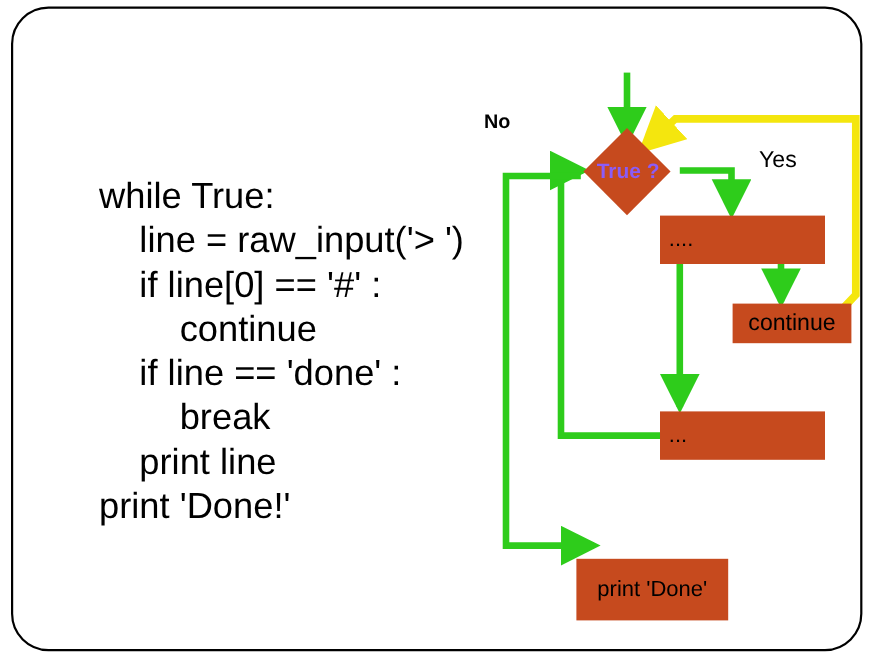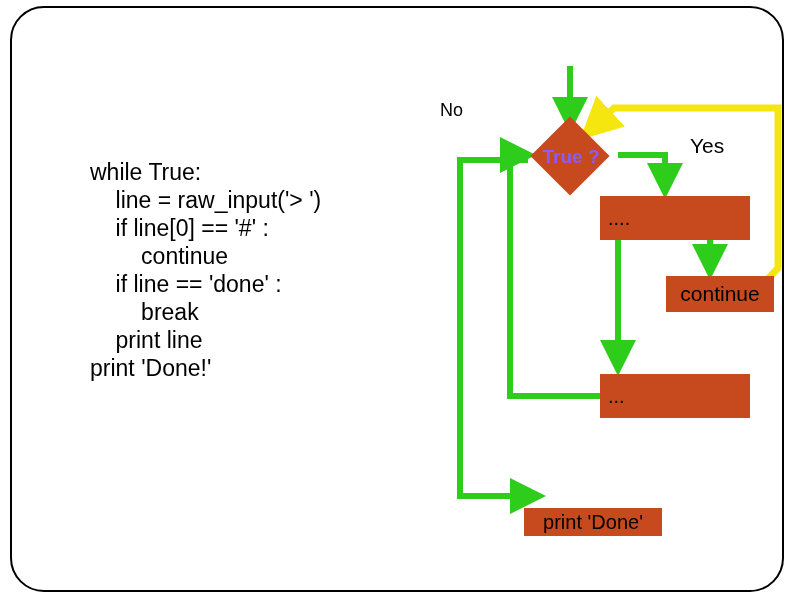--- a/index.html
+++ b/index.html
@@ -1,20 +1,20 @@
 <!DOCTYPE html>
 <html><head>
 <meta charset="utf-8">
 <style>
 html,body{margin:0;padding:0}
 body{background:#fff;font-family:Arial,Helvetica,sans-serif}
 .slide{position:relative;width:793px;height:596px;background:#fff}
 .frame{position:absolute;left:10px;top:6px;width:770px;height:582px;border:2px solid #000;border-radius:34px}
-.code{position:absolute;left:90px;top:158px;font-size:23px;line-height:1.22;color:#000;white-space:pre}
-.label-no{position:absolute;font-size:18px;font-weight:400;color:#000}
+.code{position:absolute;left:90px;top:158px;font-size:33px;line-height:1.22;color:#000;white-space:pre}
+.label-no{position:absolute;font-size:18px;font-weight:700;color:#000}
 .label-yes{position:absolute;font-size:21px;font-weight:400;color:#000}
 .box{position:absolute;background:#c64a1e;display:flex;align-items:center;font-size:20px;color:#000;padding-left:8px;box-sizing:border-box}
 .box.cont{color:#000;font-size:21px}
 svg{position:absolute;left:0;top:0}
 .diamond{position:absolute;background:#c64a1e;transform:rotate(45deg)}
 .diamond-label{position:absolute;color:#8b5cf6;font-size:19px;font-weight:700;text-align:center}
 </style>
 </head>
 <body>
 
@@ -66,16 +66,16 @@
   </div>
 
   <div class="box cont" style="left:666px;top:276px;width:108px;height:36px;justify-content:center;padding-left:0">
     <span>continue</span>
   </div>
 
   <div class="box" style="left:600px;top:374px;width:150px;height:44px">
     <span>...</span>
   </div>
 
-  <div class="box" style="left:524px;top:508px;width:138px;height:28px;justify-content:center;padding-left:0">
+  <div class="box" style="left:524px;top:508px;width:138px;height:56px;justify-content:center;padding-left:0">
     <span>print 'Done'</span>
   </div>
 </div>
 
 </body></html>

